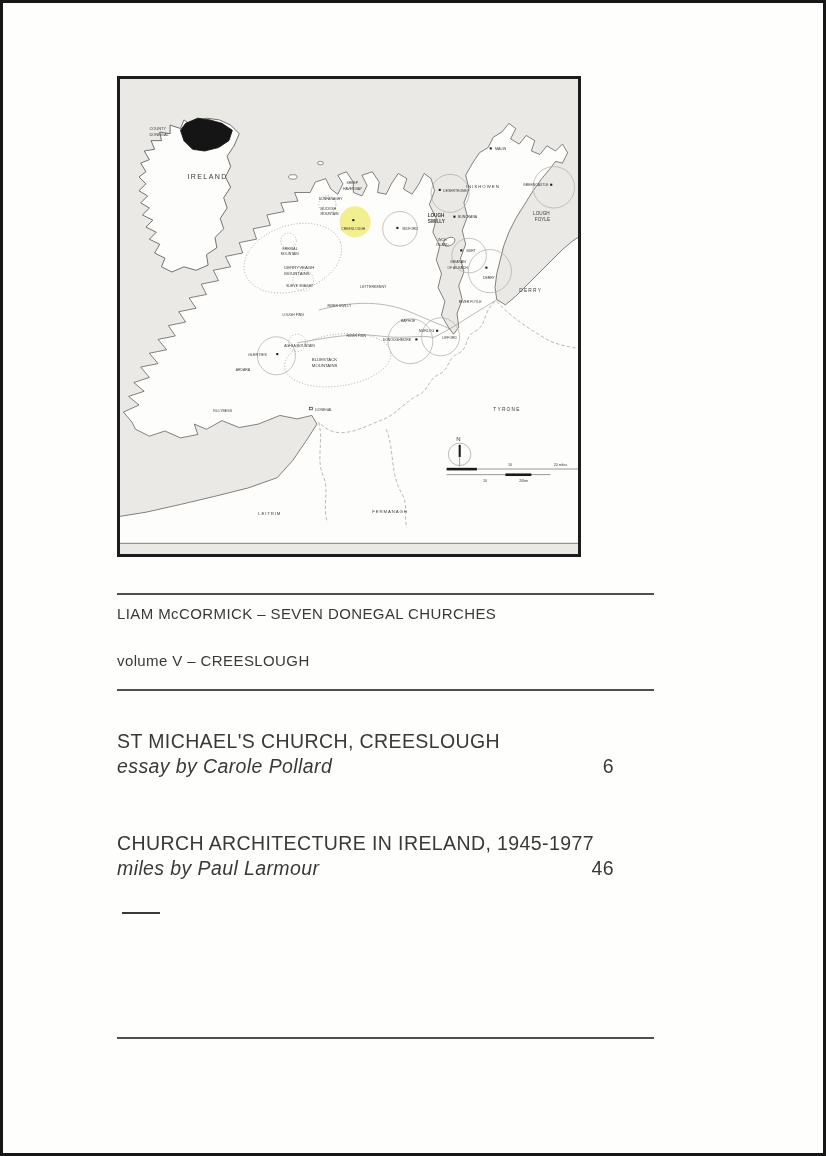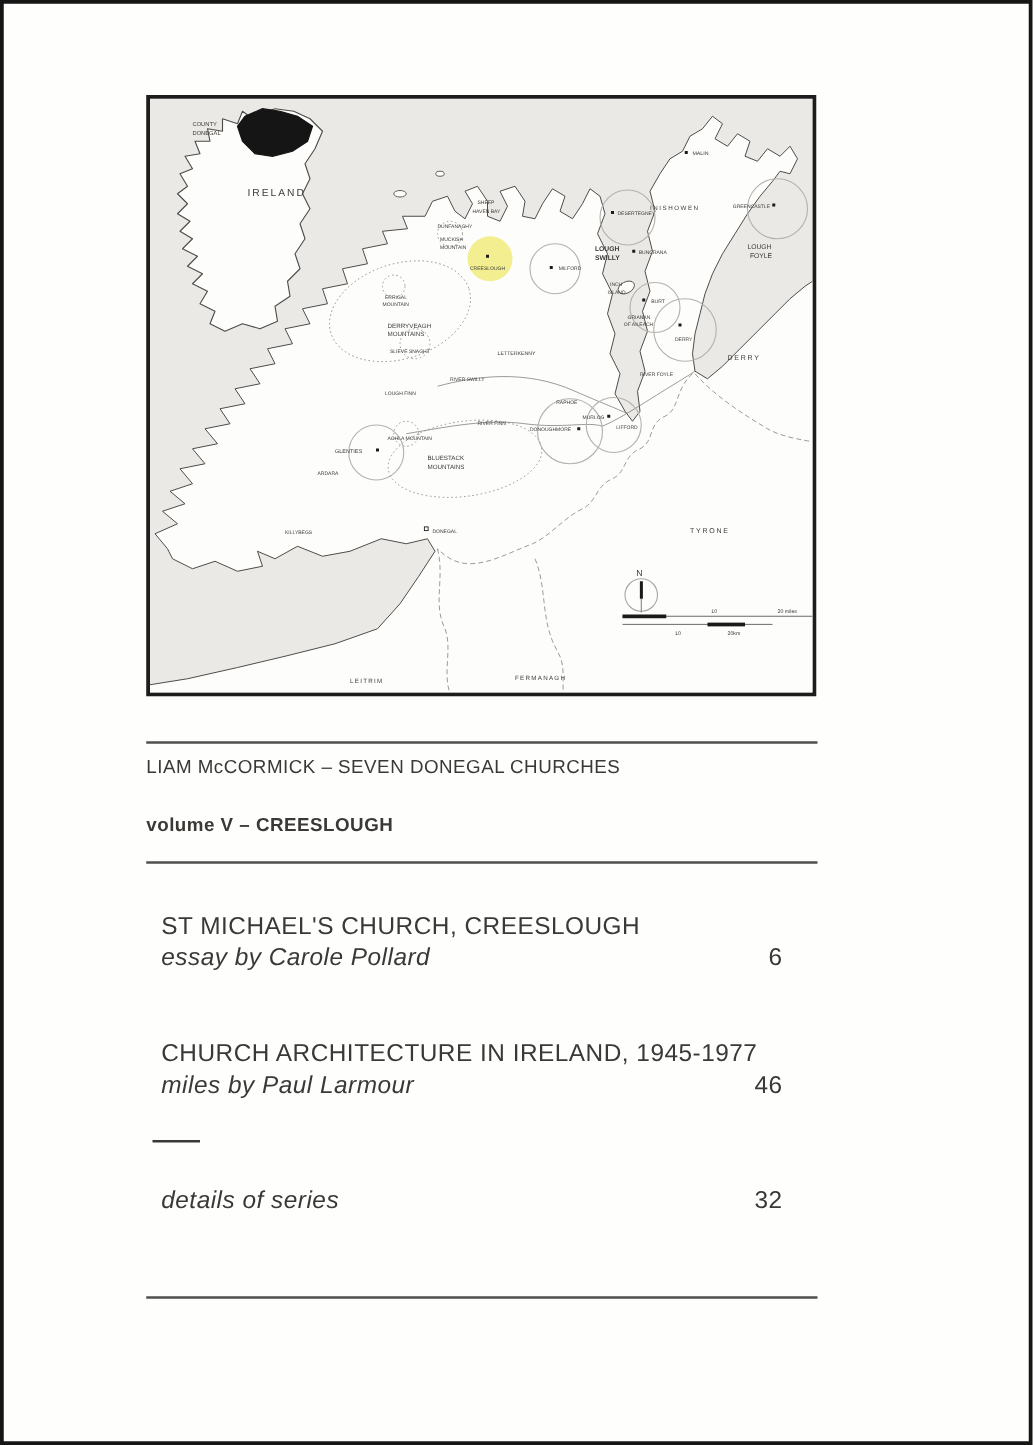--- a/index.html
+++ b/index.html
@@ -3,34 +3,34 @@
 <meta charset="utf-8">
 <style>
   html,body{margin:0;padding:0;}
   body{
     width:826px;height:1156px;position:relative;background:#fefefc;
     font-family:"Liberation Sans", sans-serif;color:#3a3936;overflow:hidden;
   }
   .page-frame{position:absolute;inset:0;border:3px solid #161616;pointer-events:none;}
   
   .map-box{
-    position:absolute;left:117px;top:76px;width:536px;height:481px;
+    position:absolute;left:117px;top:76px;width:464px;height:481px;
     border:3px solid #1d1d1d;box-sizing:border-box;background:#ebe9e5;overflow:hidden;
   }
   .map-box svg{display:block;width:100%;height:100%;}
   .map-box text{fill:#3c3b38;font-family:"Liberation Sans",sans-serif;}
   
   .rule{position:absolute;left:117px;width:537px;height:2px;background:#514f4b;}
   .rule-1{top:593px;}
   .rule-2{top:689px;}
   .rule-3{top:1037px;}
   .line-text{position:absolute;left:117px;font-size:15px;letter-spacing:0.4px;white-space:nowrap;}
   .series-title{top:605px;font-weight:normal;margin:0;}
-  .volume-title{top:652px;font-weight:bold;margin:0;}
-  .toc-entry{position:absolute;left:129px;width:497px;font-size:19.5px;line-height:24.5px;letter-spacing:0.4px;}
+  .volume-title{top:652px;font-weight:normal;margin:0;}
+  .toc-entry{position:absolute;left:117px;width:497px;font-size:19.5px;line-height:24.5px;letter-spacing:0.4px;}
   .toc-title{white-space:nowrap;}
   .toc-sub{display:flex;justify-content:space-between;align-items:flex-start;}
   .toc-subtitle{font-style:italic;}
   .toc-page{font-style:normal;}
   .entry-1{top:729px;}
   .entry-2{top:831px;}
   .entry-3{top:948px;}
   .section-dash{position:absolute;left:122px;top:912px;width:38px;height:2px;background:#3a3936;}
 </style>
 </head>
@@ -205,19 +205,15 @@
   <div class="toc-title">CHURCH ARCHITECTURE IN IRELAND, 1945-1977</div>
   <div class="toc-sub">
     <span class="toc-subtitle">miles by Paul Larmour</span>
     <span class="toc-page">46</span>
   </div>
 </div>
 
 <div class="section-dash"></div>
 
 <div class="toc-entry entry-3">
-  <div class="toc-sub">
-    <span class="toc-subtitle">details of series</span>
-    <span class="toc-page">32</span>
-  </div>
 </div>
 
 <div class="rule rule-3"></div>
 
 </body></html>

